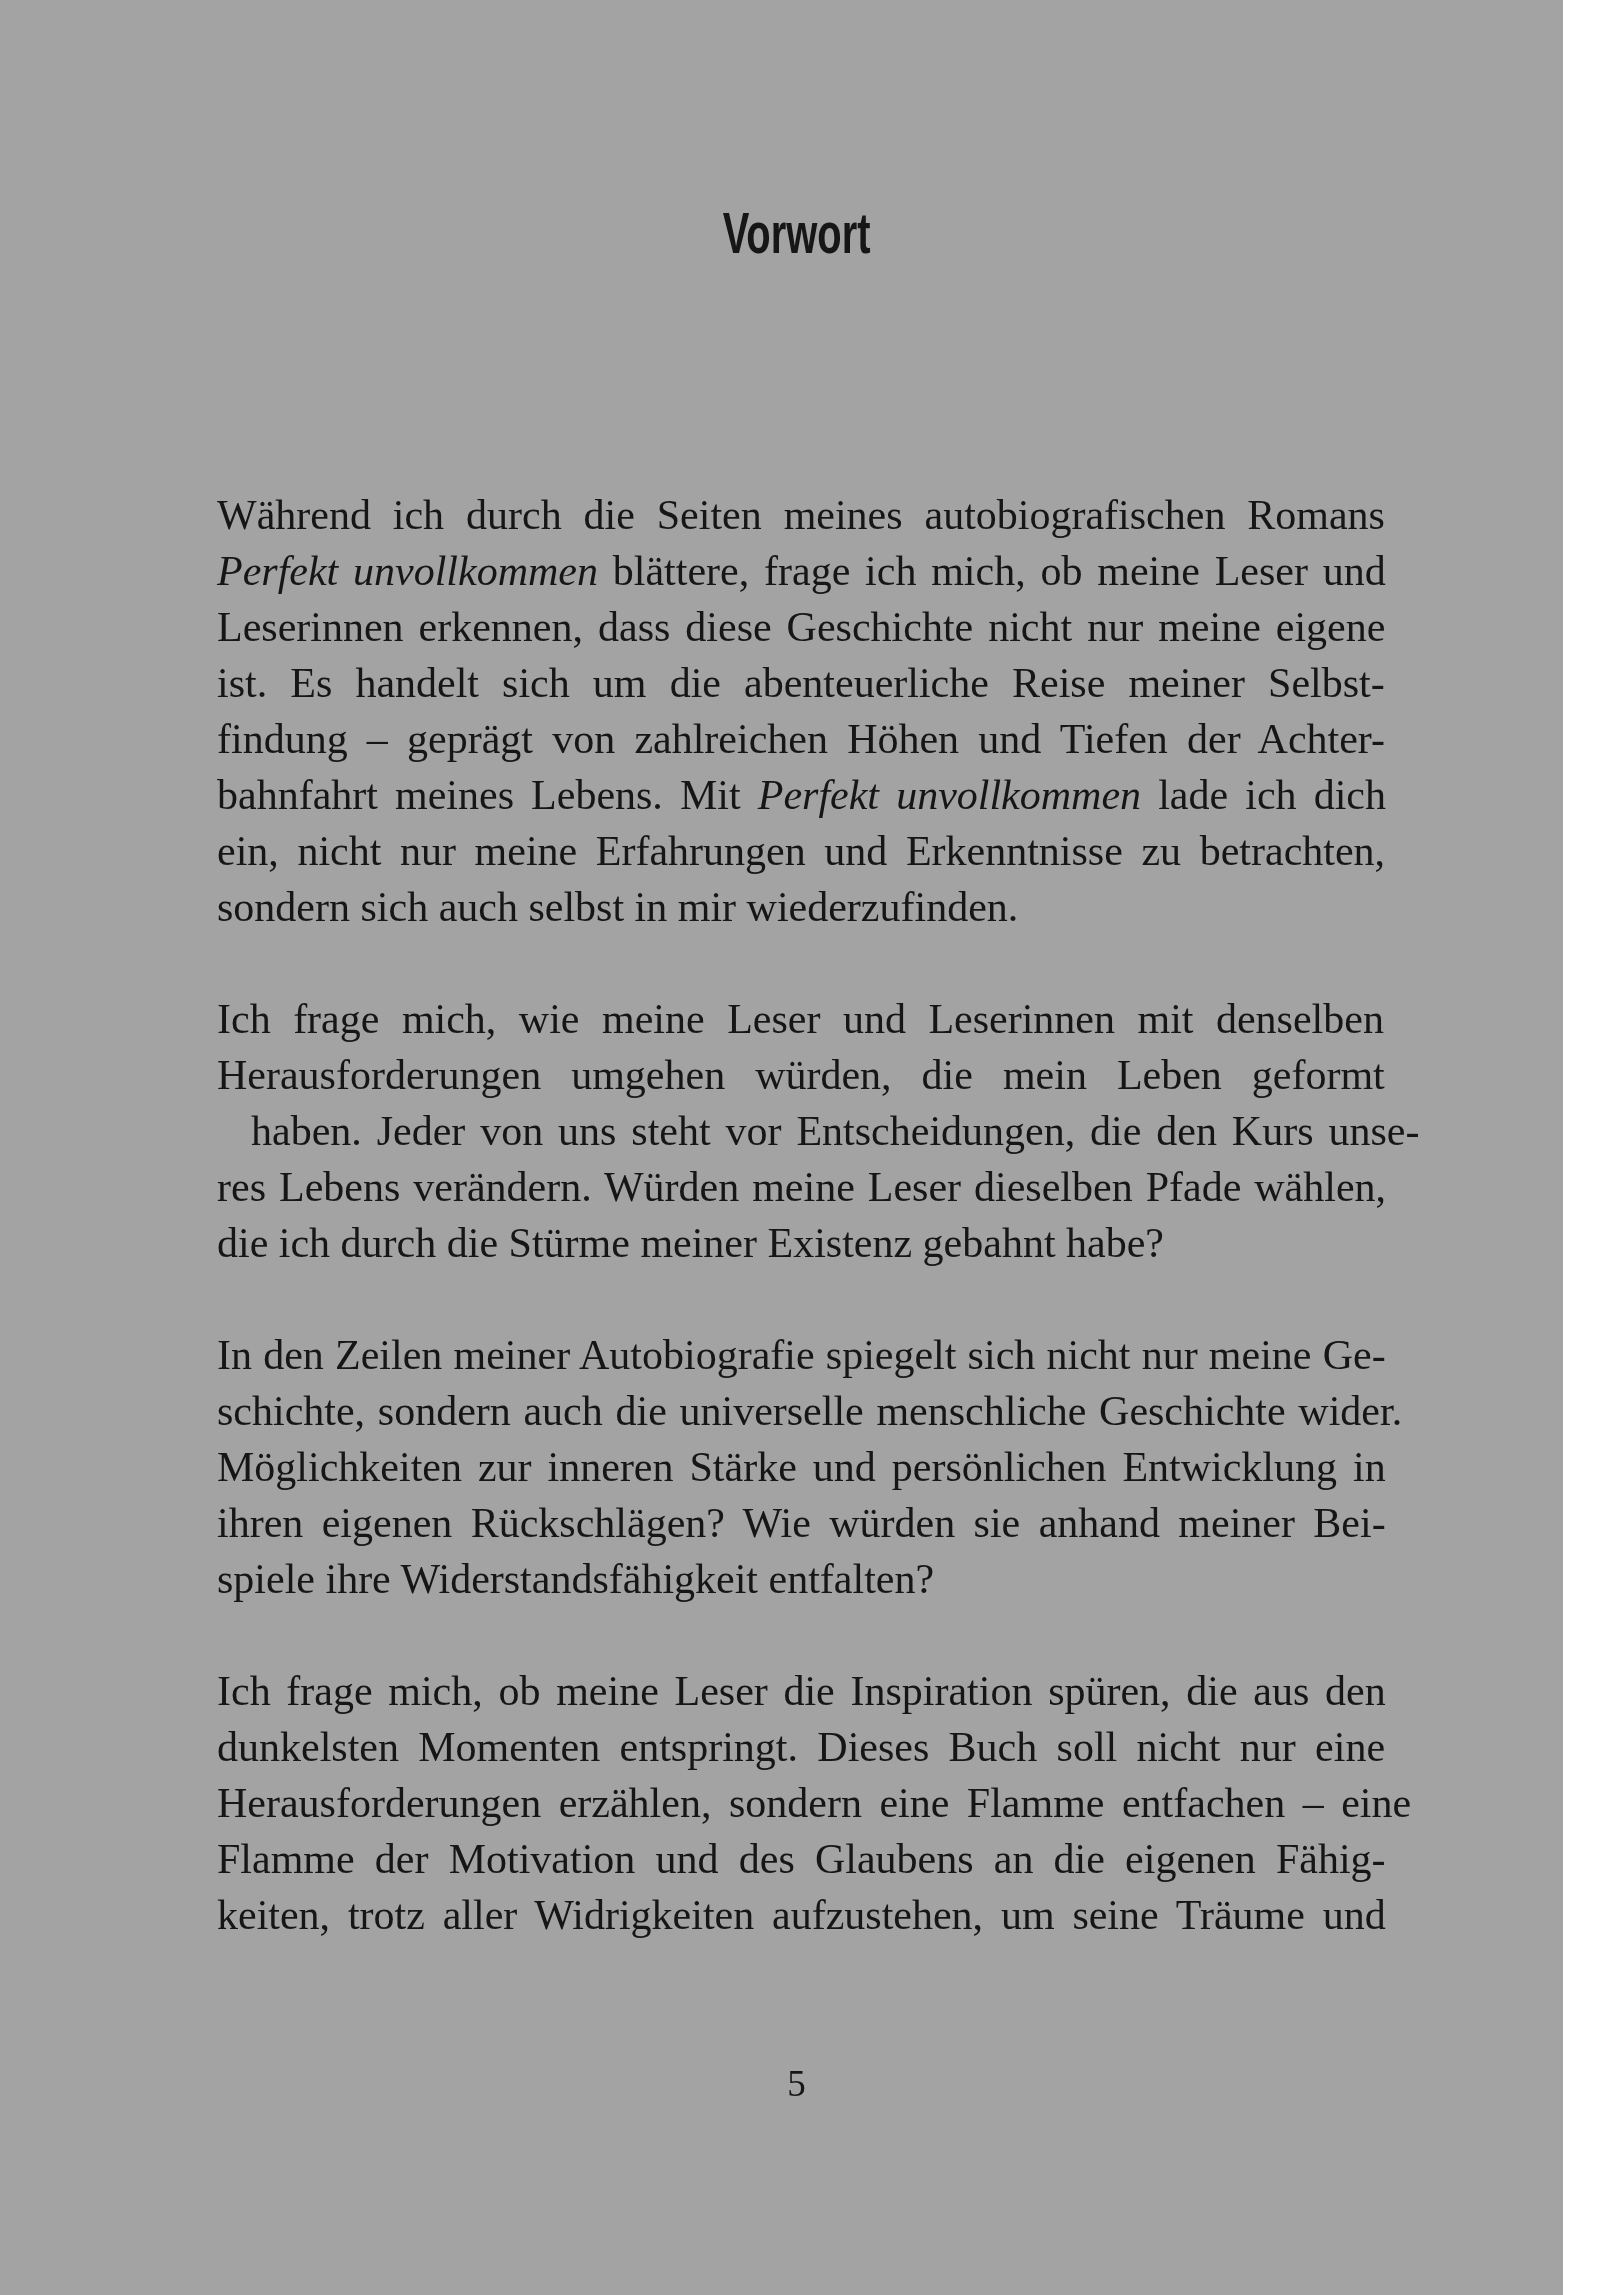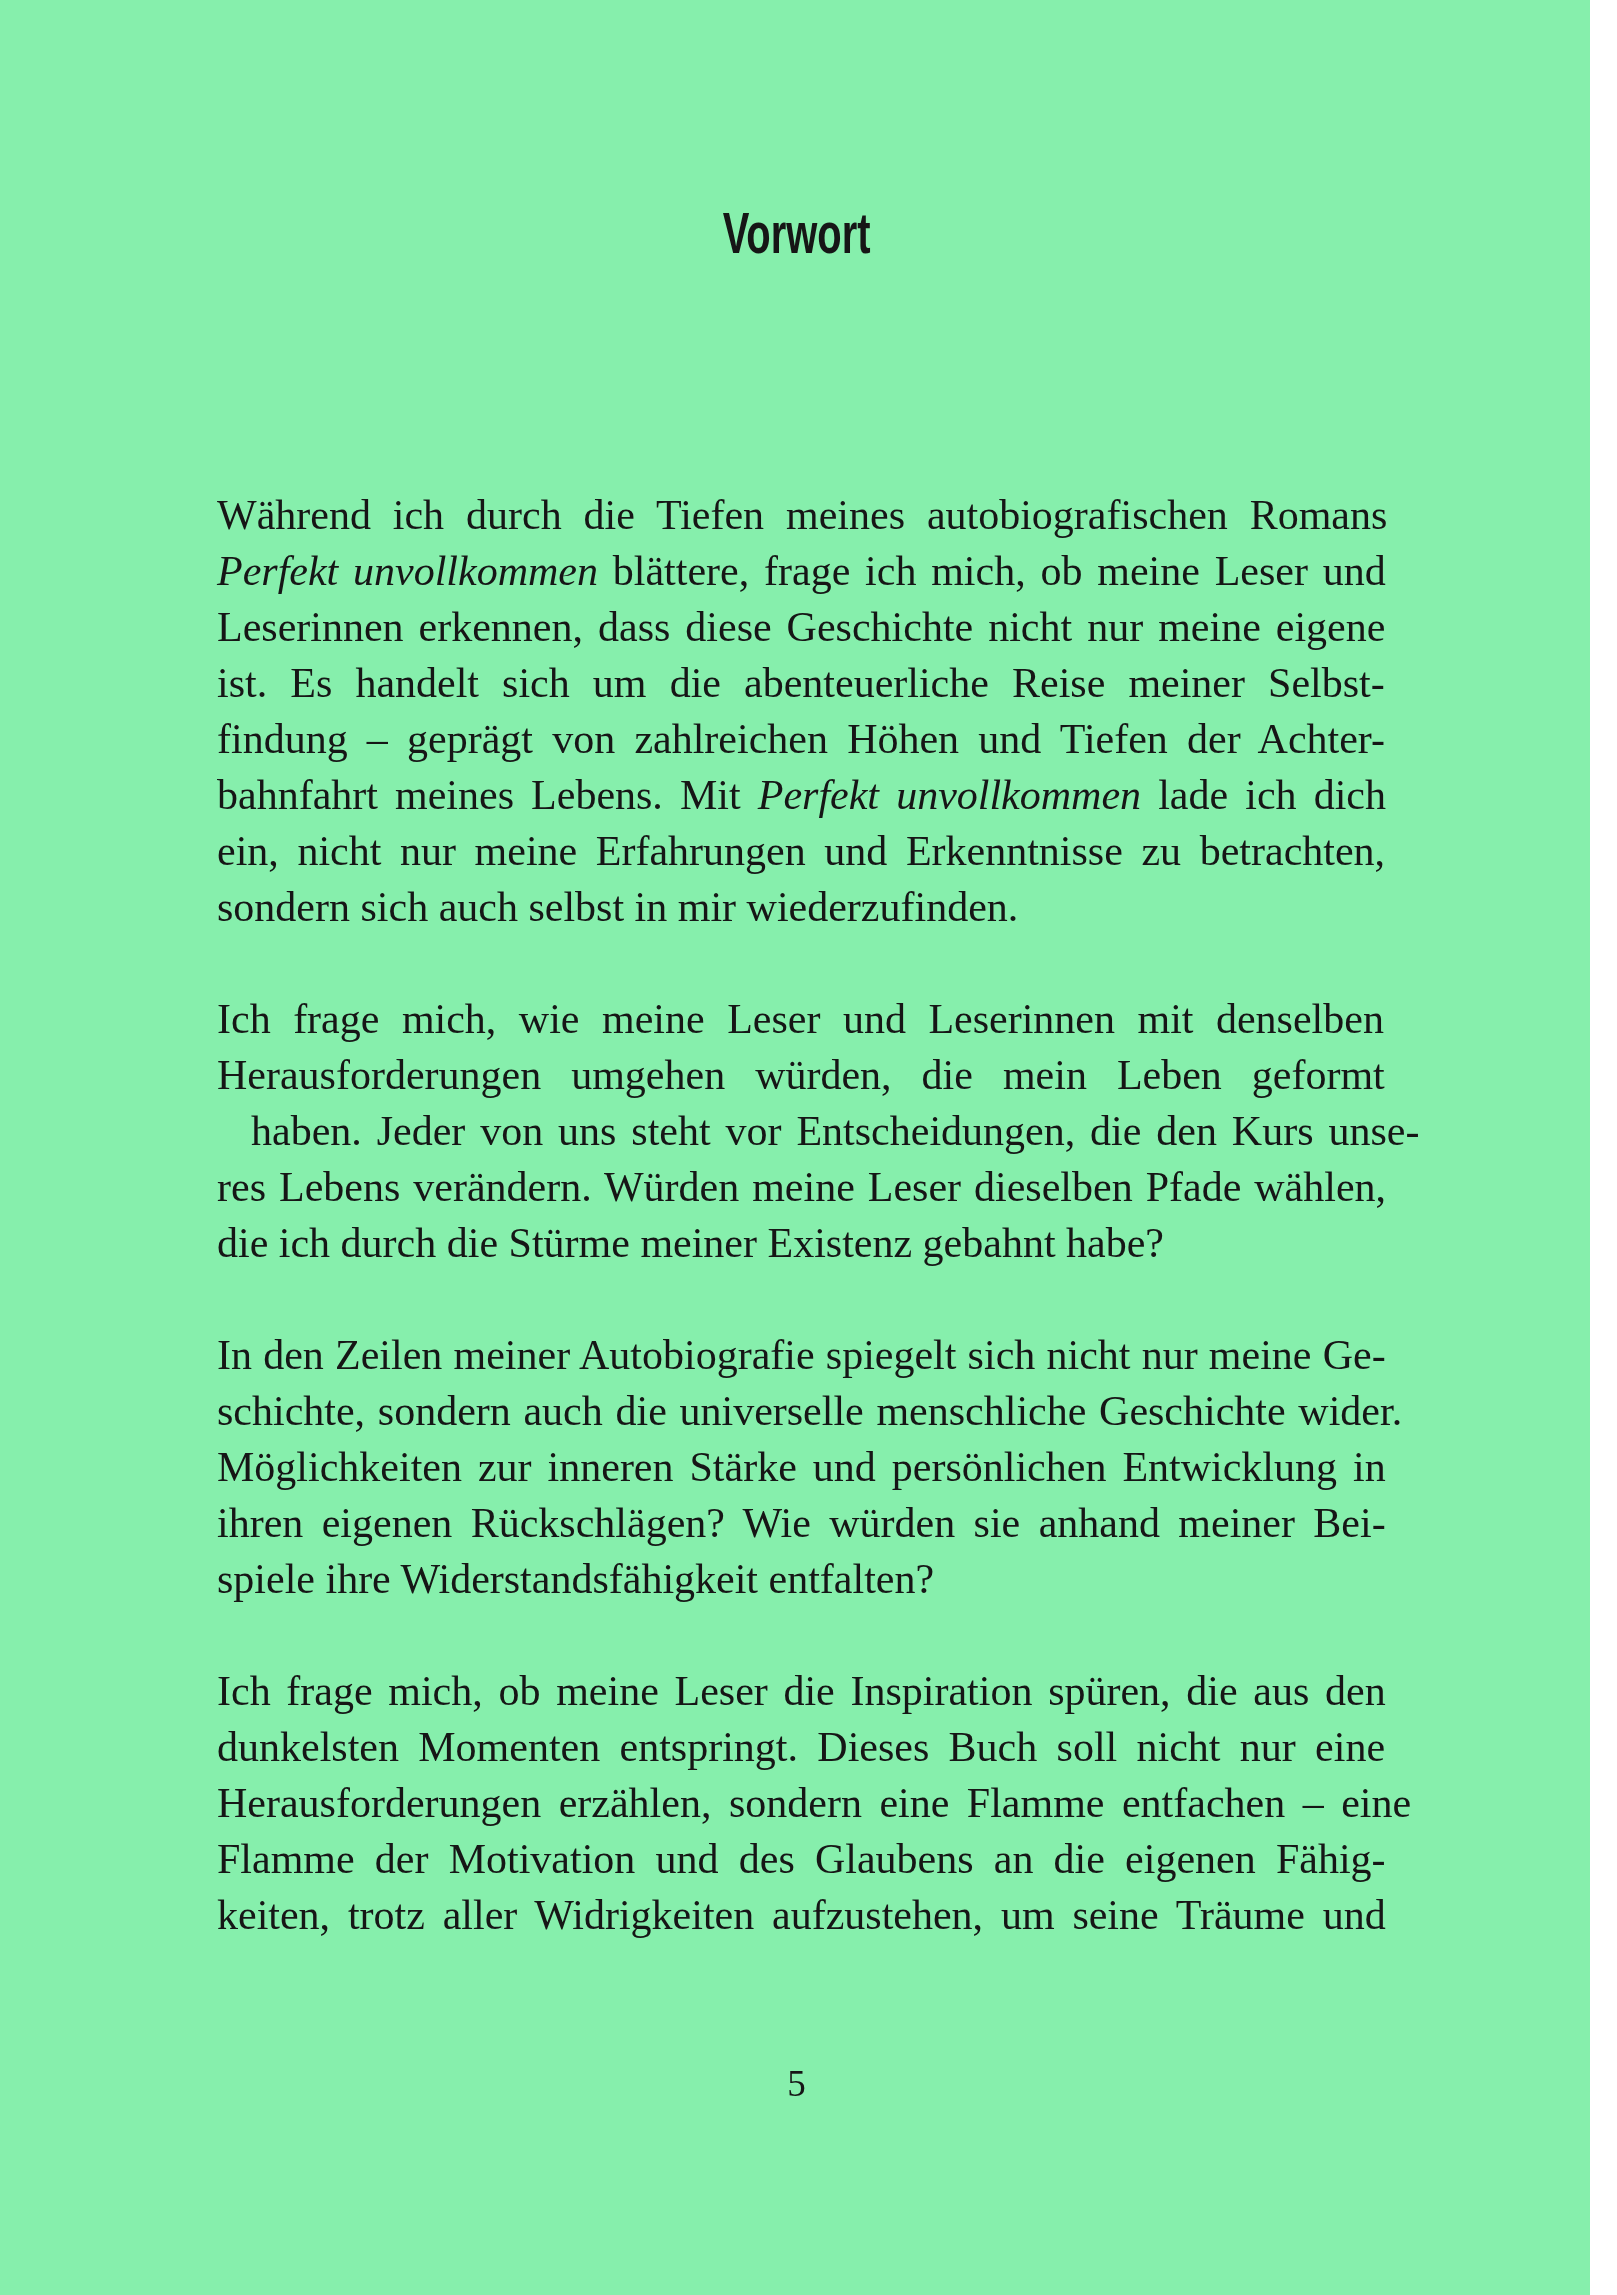--- a/index.html
+++ b/index.html
@@ -1,23 +1,22 @@
 <!DOCTYPE html>
 <html style="font-size:7.4px"><head>
 <meta charset="utf-8">
 <style>
   html, body { margin: 0; padding: 0; }
   .page {
     position: relative;
     width: 1563px;
     height: 2295px;
-    background: #86efac;
+    background: #a3a3a3;
     overflow: hidden;
     font-family: "Liberation Serif", "DejaVu Serif", serif;
-    padding-left: 27px;
   }
   .chapter-title {
     position: absolute;
     left: 217px;
     top: 205px;
     width: 1159px;
     text-align: center;
     font-family: "Liberation Sans", "DejaVu Sans", sans-serif;
     font-weight: 700;
     font-size: 57px;
@@ -56,21 +55,21 @@
     color: #161616;
   }
 </style>
 </head>
 <body>
 
 <div class="page">
   <h1 class="chapter-title"><span class="squeeze">Vorwort</span></h1>
   <div class="body-text">
       <div class="para">
-        <div class="line" style="word-spacing: 11.4px;"><span class="runs"><span>Während ich durch die Tiefen meines autobiografischen Romans</span></span></div>
+        <div class="line" style="word-spacing: 11.4px;"><span class="runs"><span>Während ich durch die Seiten meines autobiografischen Romans</span></span></div>
         <div class="line" style="word-spacing: 4.3px;"><span class="runs"><span class="em">Perfekt unvollkommen</span><span> blättere, frage ich mich, ob meine Leser und</span></span></div>
         <div class="line" style="word-spacing: 4.5px;"><span class="runs"><span>Leserinnen erkennen, dass diese Geschichte nicht nur meine eigene</span></span></div>
         <div class="line" style="word-spacing: 12.6px;"><span class="runs"><span>ist. Es handelt sich um die abenteuerliche Reise meiner Selbst-</span></span></div>
         <div class="line" style="word-spacing: 8.7px;"><span class="runs"><span>findung – geprägt von zahlreichen Höhen und Tiefen der Achter-</span></span></div>
         <div class="line" style="word-spacing: 6.6px;"><span class="runs"><span>bahnfahrt meines Lebens. Mit </span><span class="em">Perfekt unvollkommen</span><span> lade ich dich</span></span></div>
         <div class="line" style="word-spacing: 8.1px;"><span class="runs"><span>ein, nicht nur meine Erfahrungen und Erkenntnisse zu betrachten,</span></span></div>
         <div class="line last"><span class="runs"><span>sondern sich auch selbst in mir wiederzufinden.</span></span></div>
       </div>
       <div class="para">
         <div class="line" style="word-spacing: 12px;"><span class="runs"><span>Ich frage mich, wie meine Leser und Leserinnen mit denselben</span></span></div>

